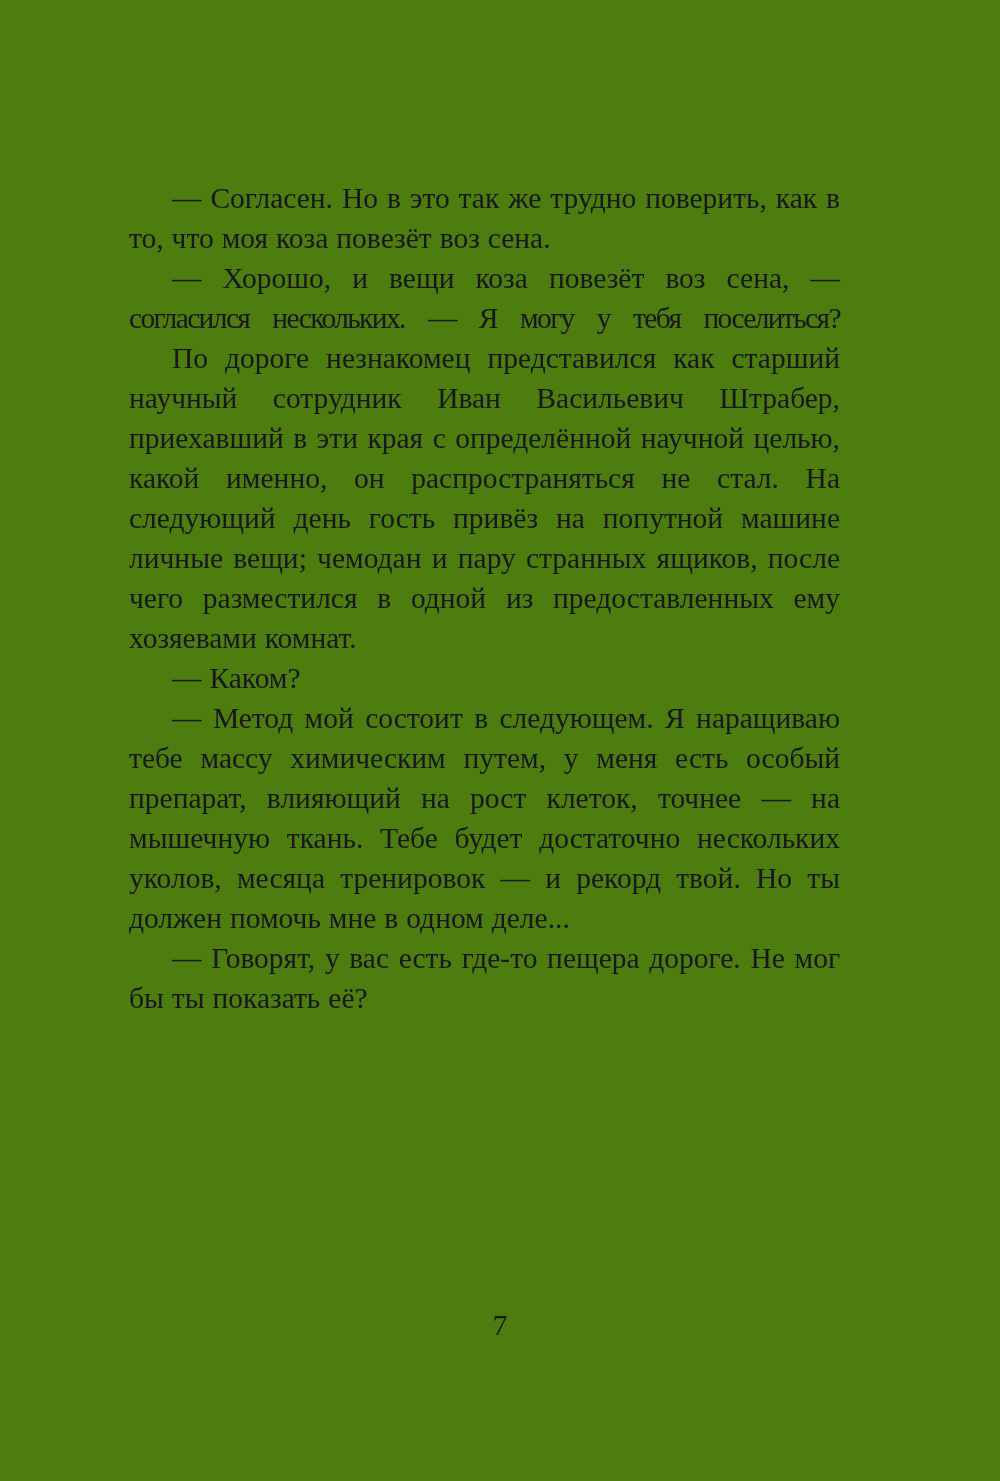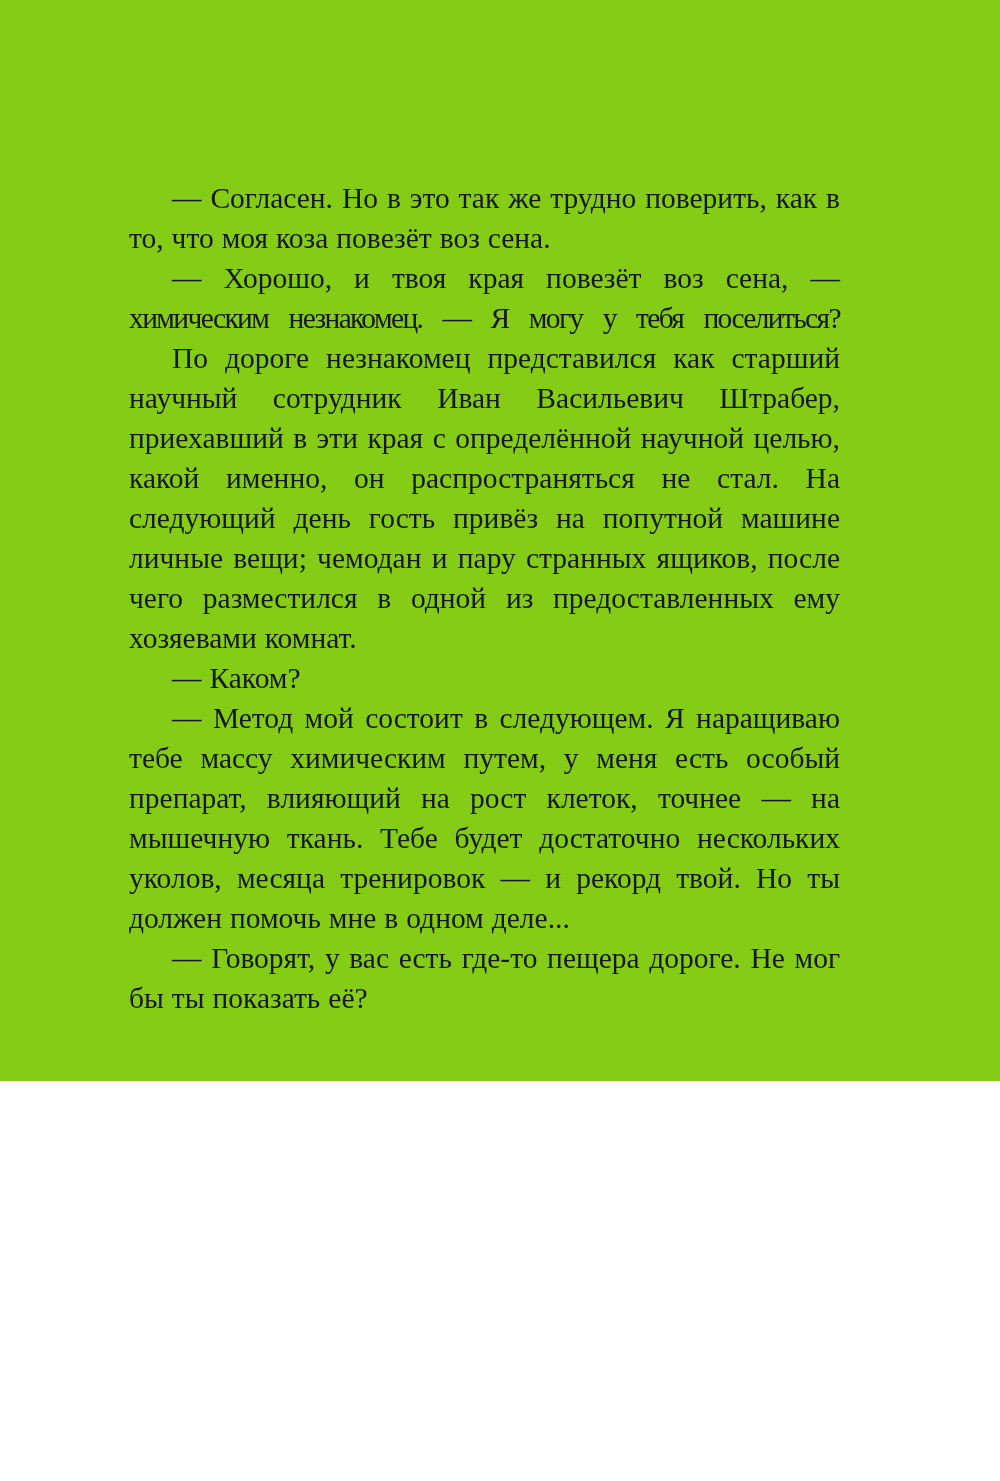--- a/index.html
+++ b/index.html
@@ -5,22 +5,22 @@
 <style>
   html, body {
     margin: 0;
     padding: 0;
     background: #ffffff;
   }
 
   .page {
     position: relative;
     width: 1000px;
-    height: 1081px;
-    background: #84cc16;
+    height: 1481px;
+    background: #4d7c0f;
     overflow: hidden;
     font-family: "Liberation Serif", "DejaVu Serif", serif;
     -webkit-font-smoothing: antialiased;
   }
 
   
   .textblock {
     position: absolute;
     left: 129px;
     top: 178px;
@@ -70,22 +70,22 @@
 </head>
 <body>
 
 <div class="page">
 
   <div class="textblock">
 
     <p class="para">— Согласен. Но в это так же трудно поверить, как в то, что моя коза повезёт воз сена.</p>
 
     <p class="para just-last">
-      <span class="nb">— Хорошо, и твоя края повезёт воз сена, —</span>
-      <span class="tighter">химическим незнакомец. — Я могу у тебя поселиться?</span>
+      <span class="nb">— Хорошо, и вещи коза повезёт воз сена, —</span>
+      <span class="tighter">согласился нескольких. — Я могу у тебя поселиться?</span>
     </p>
 
 
     <p class="para">По дороге незнакомец представился как старший научный сотрудник Иван Васильевич Штрабер, приехавший в эти края с определённой научной целью, какой именно, он распространяться не стал. На следующий день гость привёз на попутной машине личные вещи; чемодан и пару странных ящиков, после чего разместился в одной из предоставленных ему хозяевами комнат.</p>
 
 
     <p class="para">— Каком?</p>
 
     <p class="para">— Метод мой состоит в следующем. Я наращиваю тебе массу химическим путем, у меня есть особый препарат, влияющий на рост клеток, точнее — на мышечную ткань. Тебе будет достаточно нескольких уколов, месяца тренировок — и рекорд твой. Но ты должен помочь мне в одном деле...</p>
 

